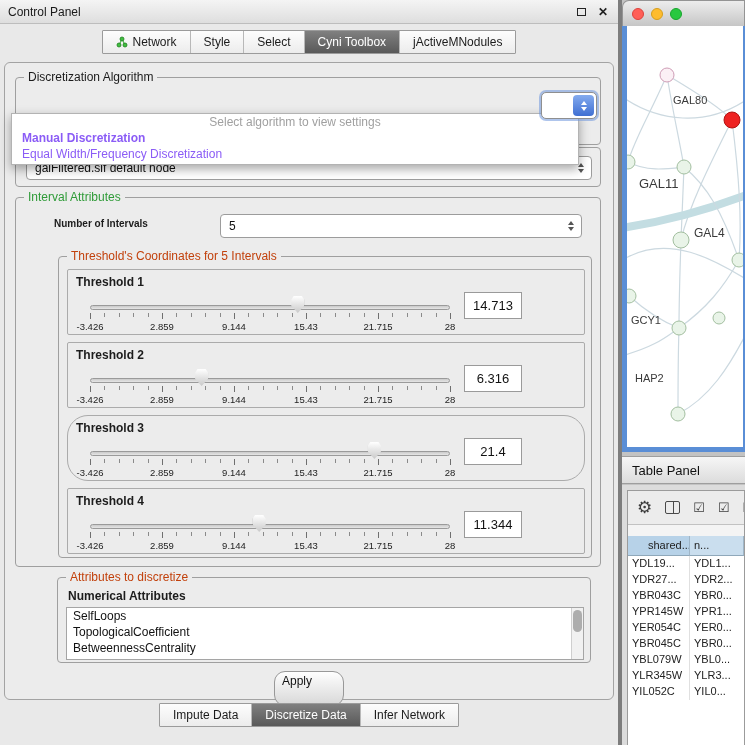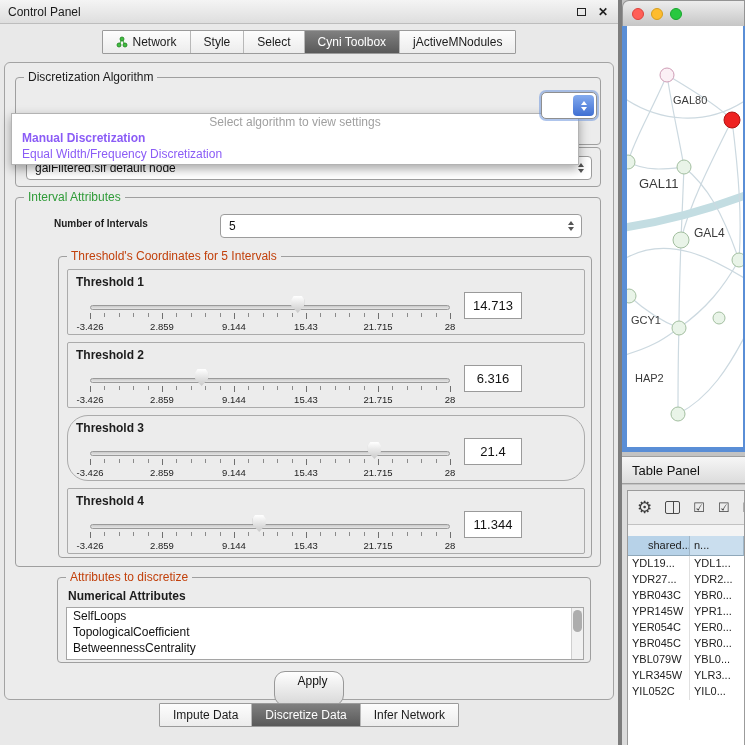--- a/index.html
+++ b/index.html
@@ -59,21 +59,21 @@
   .slider-scale span { position:absolute; transform:translateX(-50%); white-space:nowrap; }
   .value-box { position:absolute; left:396px; top:22px; width:58px; height:27px; background:#fff; border:1px solid #9a9a9a; font-size:13px; text-align:center; line-height:25px; color:#111; }
 
   
   .attr-label { position:absolute; left:10px; top:11px; font-weight:bold; font-size:12px; }
   .attr-list { position:absolute; left:8px; top:29px; width:518px; height:53px; background:#fff; border:1px solid #a5a5a5; overflow:hidden; }
   .attr-item { font-size:12px; padding:1px 6px 0; line-height:15px; color:#111; }
   .list-scrollbar { position:absolute; right:0; top:0; bottom:0; width:12px; background:#f1f1f1; border-left:1px solid #cfcfcf; }
   .list-scroll-thumb { position:absolute; top:2px; left:1px; width:9px; height:22px; background:#adadad; border-radius:5px; }
 
-  .apply-btn { position:absolute; left:50%; transform:translateX(-50%); top:608px; width:70px; height:35px; border:1px solid #989898; border-radius:11px; background:linear-gradient(#fefefe,#d8d8d8); font-size:12px; text-align:center; line-height:19px; cursor:pointer; color:#111;padding-left:7px; }
+  .apply-btn { position:absolute; left:50%; transform:translateX(-50%); top:608px; width:70px; height:35px; border:1px solid #989898; border-radius:11px; background:linear-gradient(#fefefe,#d8d8d8); font-size:12px; line-height:19px; cursor:pointer; color:#111;padding-left:7px; }
 
   .bottom-tabbar { position:absolute; left:0; top:703px; width:618px; display:flex; justify-content:center; }
 
   
   .divider { position:absolute; left:618px; top:0; width:4px; height:745px; background:#7d7d7d; }
   .right-bg { position:absolute; left:622px; top:0; width:123px; height:745px; background:#c3c3c3; }
 
   .network-window { position:absolute; left:622px; top:0; width:123px; height:452px; }
   .mac-titlebar { height:26px; background:linear-gradient(#ededed,#c6c6c6); border:1px solid #949494; border-bottom:none; border-top-left-radius:7px; display:flex; align-items:center; padding-left:9px; gap:7px; }
   .light { width:12px; height:12px; border-radius:50%; cursor:pointer; }

